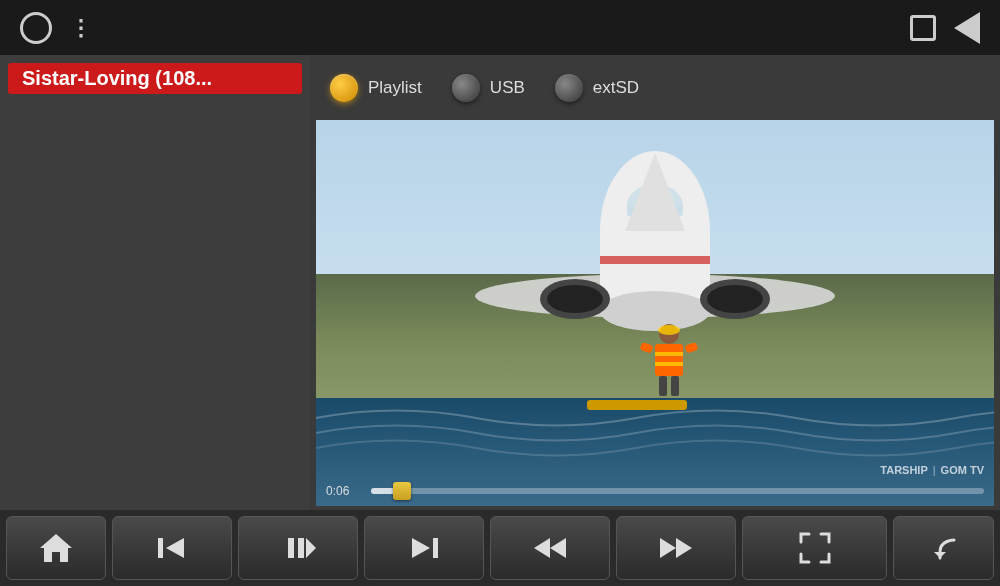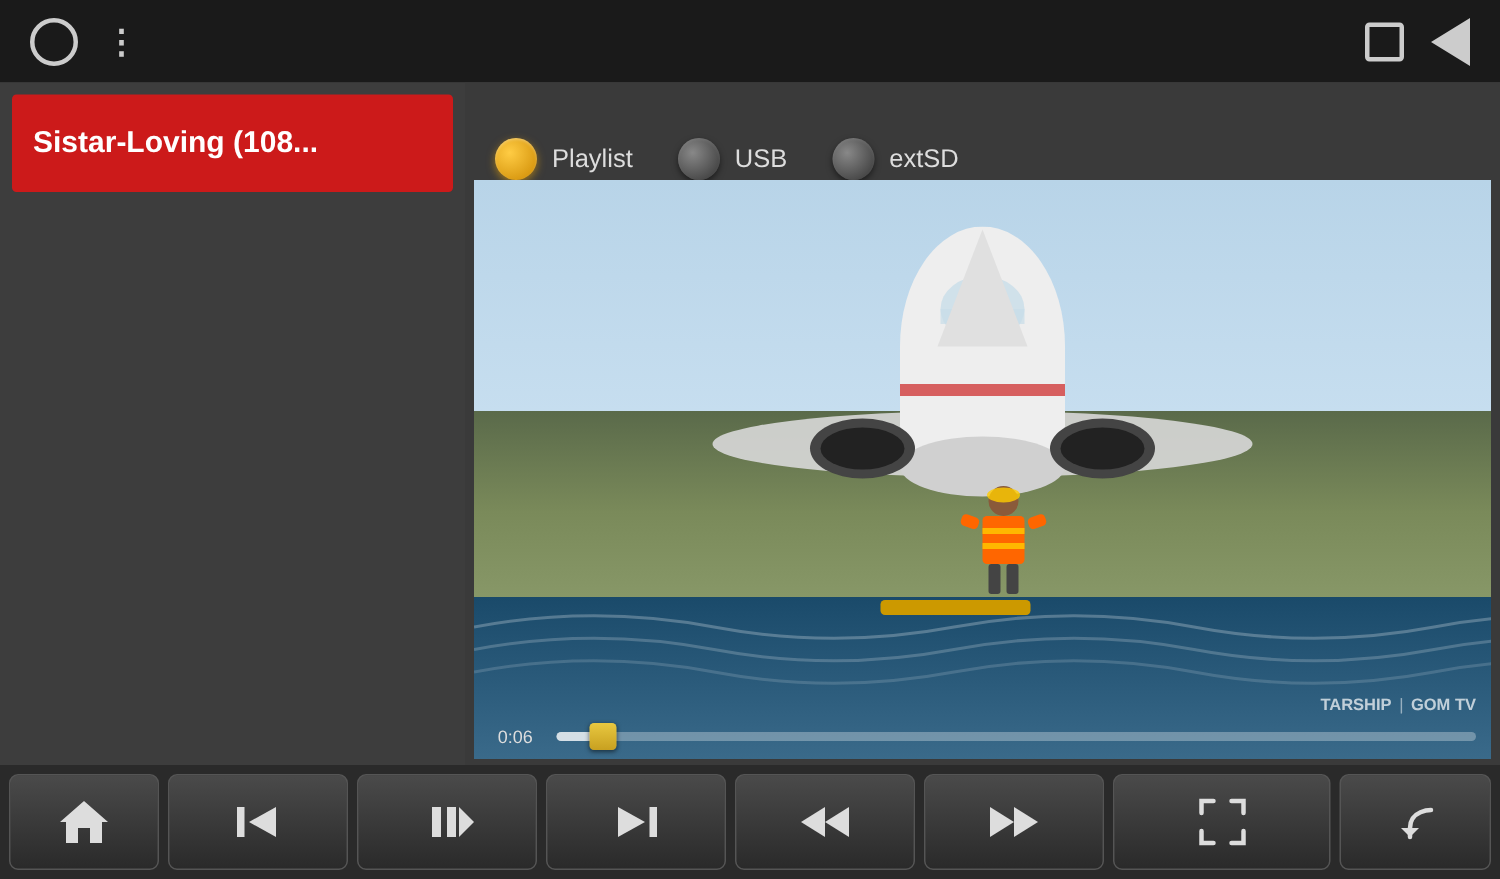--- a/index.html
+++ b/index.html
@@ -53,41 +53,41 @@
     
     .sidebar {
       width: 310px;
       height: 455px;
       background: #3d3d3d;
       padding: 8px;
     }
     .playlist-item-active {
       background: #cc1a1a;
       color: #fff;
-      padding: 21px 14px;
+      padding: 4px 14px;
       font-size: 20px;
       font-weight: bold;
       border-radius: 3px;
       cursor: pointer;
     }
 
     
     .right-panel {
       flex: 1;
       display: flex;
       flex-direction: column;
       background: #3a3a3a;
     }
 
     
     .source-tabs {
       height: 65px;
       background: #3a3a3a;
       display: flex;
-      align-items: flex-end;
+      align-items: center;
       padding: 0 20px;
       gap: 30px;
     }
     .source-tab {
       display: flex;
       align-items: center;
       gap: 10px;
       cursor: pointer;
     }
     .tab-indicator {
@@ -163,21 +163,20 @@
 
     
     .progress-area {
       position: absolute;
       bottom: 8px;
       left: 10px;
       right: 10px;
       display: flex;
       align-items: center;
       gap: 10px;
-      text-align: center;
     }
     .time-label {
       color: #ddd;
       font-size: 12px;
       min-width: 35px;
     }
     .progress-bar-bg {
       flex: 1;
       height: 6px;
       background: rgba(255,255,255,0.3);

